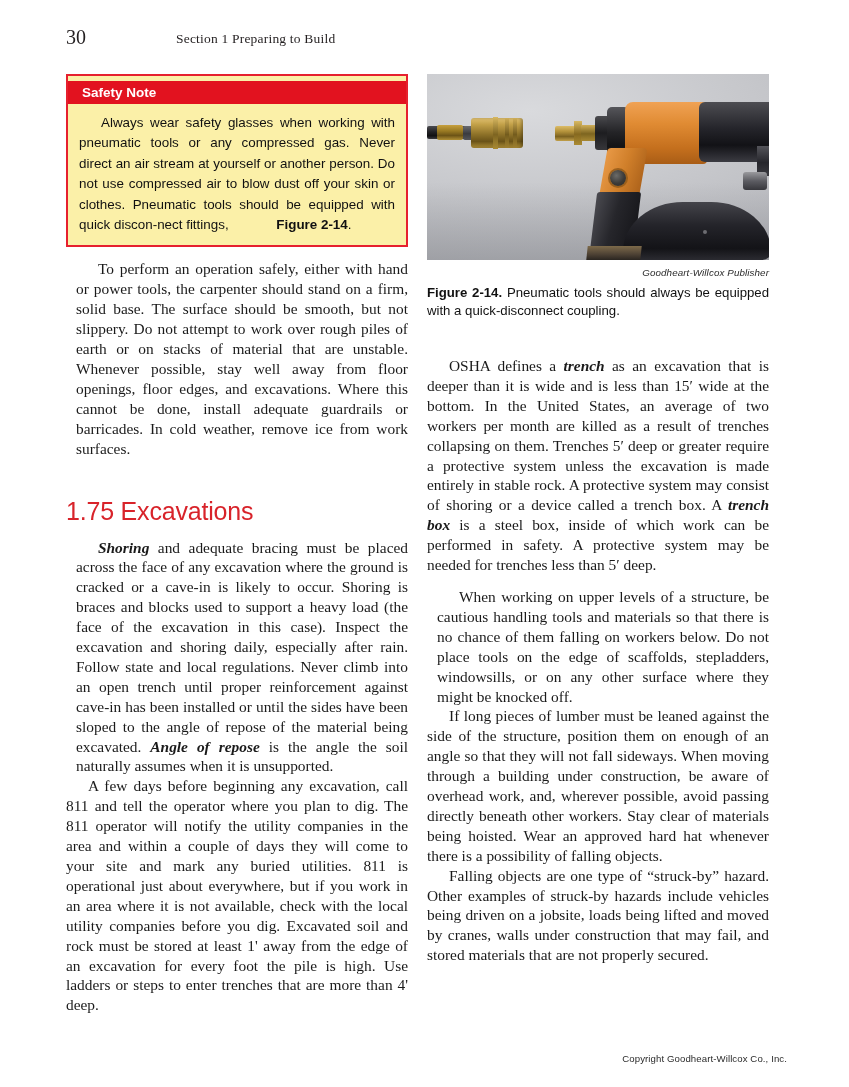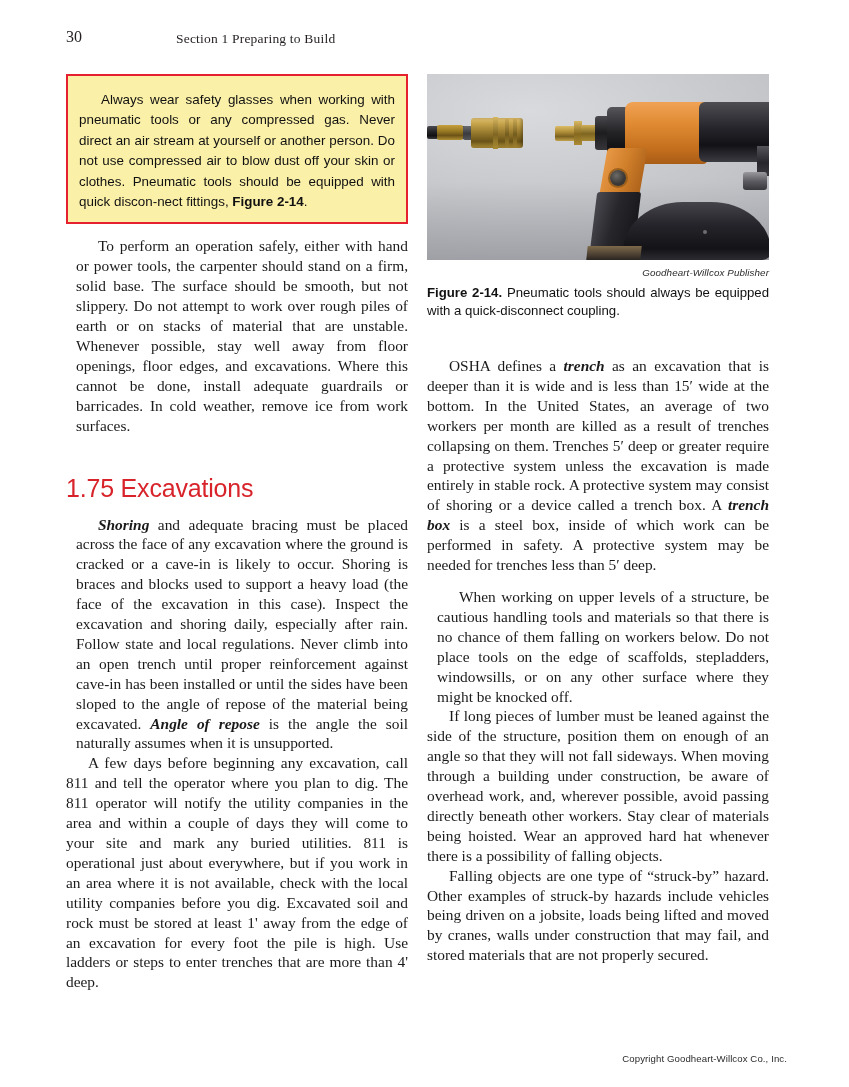--- a/index.html
+++ b/index.html
@@ -22,21 +22,21 @@
     left: 66px;
     top: 26px;
     width: 700px;
     height: 24px;
   }
   #folio {
     position: absolute;
     left: 0;
     top: 0;
     font-family: "Liberation Serif", serif;
-    font-size: 16px;
+    font-size: 20px;
     line-height: 22px;
     color: #231f20;
   }
   #running-head-text {
     position: absolute;
     left: 110px;
     top: 4px;
     font-family: Liberation Serif, serif;
     font-size: 13.5px;
     line-height: 18px;
@@ -81,21 +81,21 @@
   }
   #safety-note-body {
     font-family: "Liberation Sans", sans-serif;
     font-size: 13.4px;
     line-height: 20.4px;
     text-align: justify;
     color: #111111;
     padding: 9px 11px 10px 11px;
   }
   #safety-note-body .indent { padding-left: 22px; }
-  #safety-note-body b { font-weight: bold; }
+  #safety-note-body b { font-weight: bold; margin-left: 44px; }
 
   
   .sec-head {
     font-family: "Liberation Sans", sans-serif;
     font-weight: normal;
     color: #d8232a;
     font-size: 25px;
     line-height: 29px;
     margin: 0;
     letter-spacing: -.2px;
@@ -327,20 +327,21 @@
 
 <div id="running-head">
   <div id="folio">30</div>
   <div id="running-head-text">Section 1   Preparing to Build</div>
 </div>
 
 <div id="col-left">
 
   <div id="safety-note">
     <div id="safety-note-strip"></div>
+    <div id="safety-note-banner">Safety Note</div>
     <div id="safety-note-body">
       <span class="indent">Always wear safety glasses when working with pneumatic tools or any compressed gas. Never direct an air stream at yourself or another person. Do not use compressed air to blow dust off your skin or clothes. Pneumatic tools should be equipped with quick discon-nect fittings, </span><b>Figure 2-14</b><span>.</span>
     </div>
   </div>
 
   <p class="para first">To perform an operation safely, either with hand or power tools, the carpenter should stand on a firm, solid base. The surface should be smooth, but not slippery. Do not attempt to work over rough piles of earth or on stacks of material that are unstable. Whenever possible, stay well away from floor openings, floor edges, and excavations. Where this cannot be done, install adequate guardrails or barricades. In cold weather, remove ice from work surfaces.</p>
 
   <h2 class="sec-head" id="head-excav">1.75 Excavations</h2>
   <p class="para first"><i>Shoring</i> and adequate bracing must be placed across the face of any excavation where the ground is cracked or a cave-in is likely to occur. Shoring is braces and blocks used to support a heavy load (the face of the excavation in this case). Inspect the excavation and shoring daily, especially after rain. Follow state and local regulations. Never climb into an open trench until proper reinforcement against cave-in has been installed or until the sides have been sloped to the angle of repose of the material being excavated. <i>Angle of repose</i> is the angle the soil naturally assumes when it is unsupported.</p>
   <p class="para">A few days before beginning any excavation, call 811 and tell the operator where you plan to dig. The 811 operator will notify the utility companies in the area and within a couple of days they will come to your site and mark any buried utilities. 811 is operational just about everywhere, but if you work in an area where it is not available, check with the local utility companies before you dig. Excavated soil and rock must be stored at least 1' away from the edge of an excavation for every foot the pile is high. Use ladders or steps to enter trenches that are more than 4' deep.</p>

